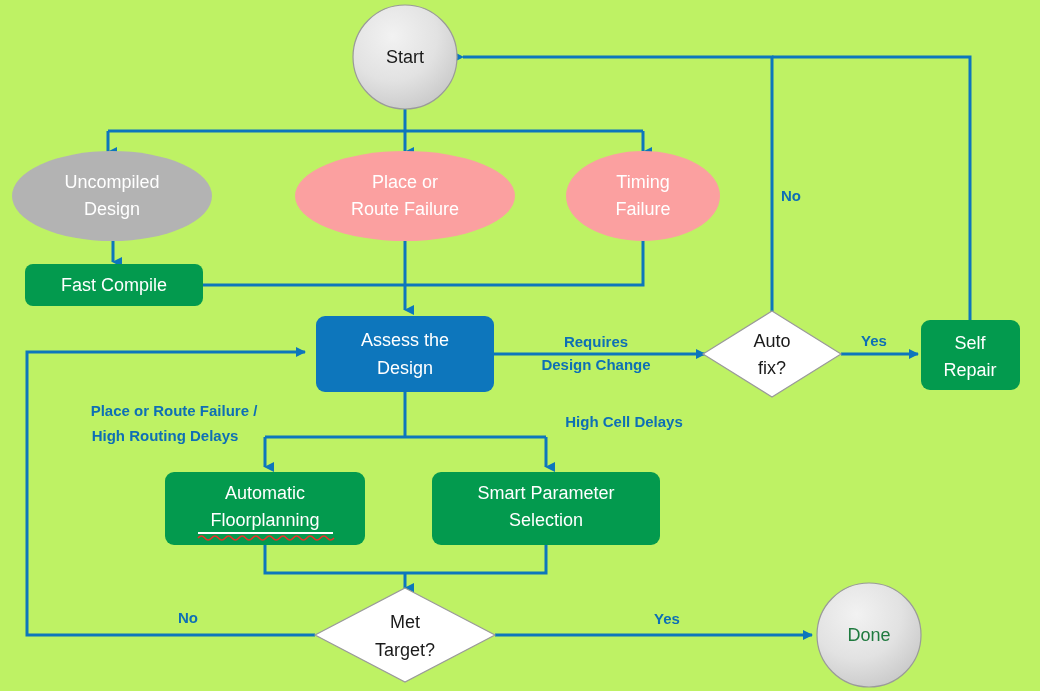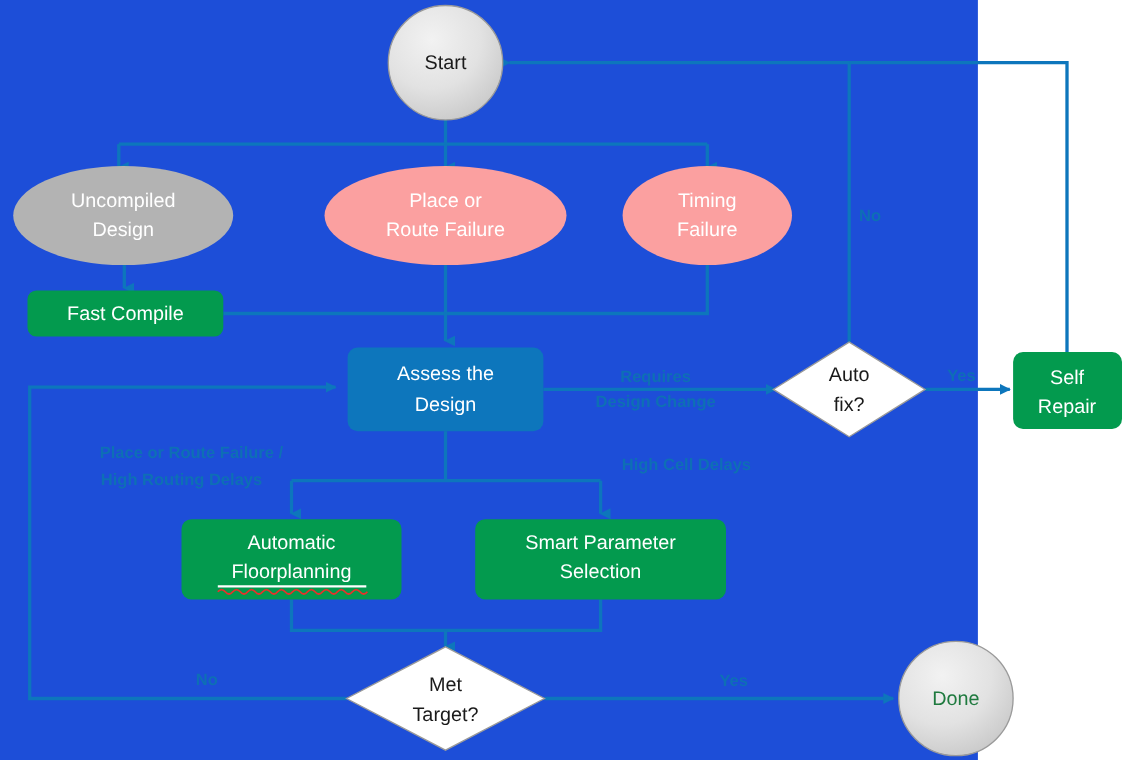--- a/index.html
+++ b/index.html
@@ -8,23 +8,23 @@
     background: #ffffff;
   }
   body {
     width: 1040px;
     height: 691px;
     font-family: "Liberation Sans", sans-serif;
     overflow: hidden;
   }
   #canvas {
     position: relative;
-    width: 889px;
+    width: 1040px;
     height: 691px;
-    background: #1d4ed8;
+    background: #bef264;
   }
   svg.flow {
     position: absolute;
     top: 0;
     left: 0;
     width: 1040px;
     height: 691px;
   }
   .node-label {
     font-family: "Liberation Sans", sans-serif;

